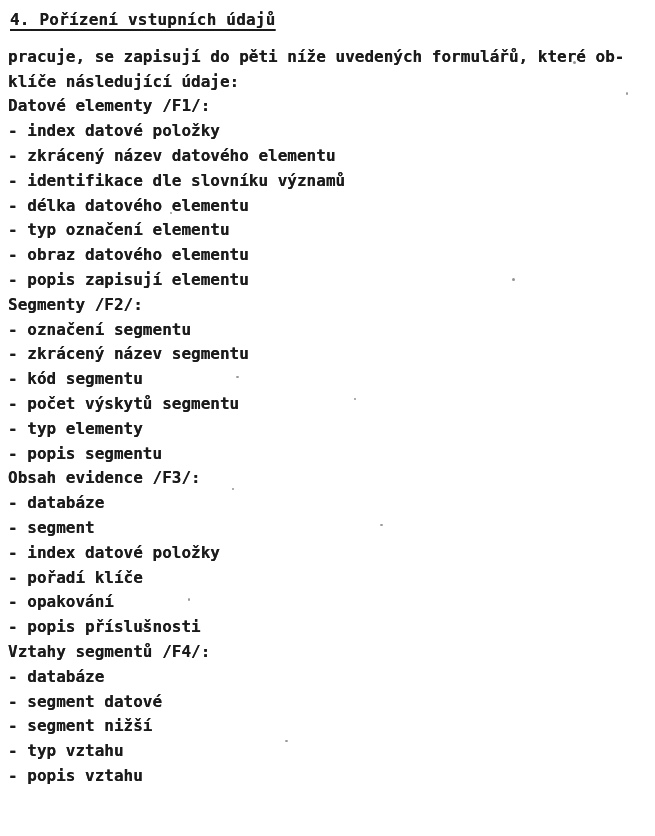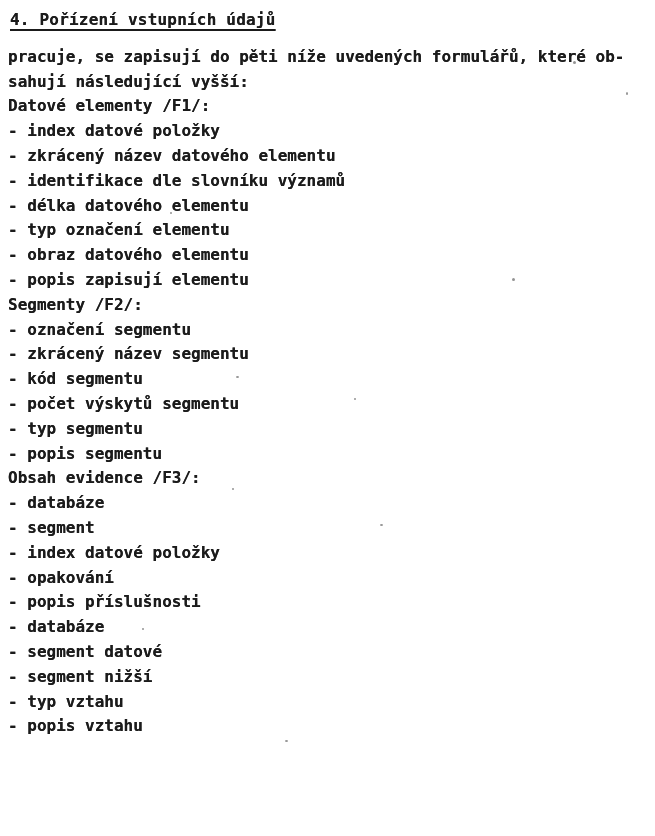--- a/index.html
+++ b/index.html
@@ -45,45 +45,47 @@
   }
 </style>
 </head>
 <body>
 
 <div class="page">
   <div class="heading">4. Pořízení vstupních údajů</div>
 
   <div class="intro" id="intro">
       <div class="line">pracuje, se zapisují do pěti níže uvedených formulářů, které ob-</div>
-      <div class="line">sahují následující vyšší:</div>
+      <div class="line">klíče následující údaje:</div>
     </div>
 
   <div class="lists" id="lists">
       <div class="line section-title">Datové elementy /F1/:</div>
       <div class="line item">- index datové položky</div>
       <div class="line item">- zkrácený název datového elementu</div>
       <div class="line item">- identifikace dle slovníku významů</div>
       <div class="line item">- délka datového elementu</div>
       <div class="line item">- typ označení elementu</div>
       <div class="line item">- obraz datového elementu</div>
       <div class="line item">- popis zapisují elementu</div>
       <div class="line section-title">Segmenty /F2/:</div>
       <div class="line item">- označení segmentu</div>
       <div class="line item">- zkrácený název segmentu</div>
       <div class="line item">- kód segmentu</div>
       <div class="line item">- počet výskytů segmentu</div>
-      <div class="line item">- typ segmentu</div>
+      <div class="line item">- typ elementy</div>
       <div class="line item">- popis segmentu</div>
       <div class="line section-title">Obsah evidence /F3/:</div>
       <div class="line item">- databáze</div>
       <div class="line item">- segment</div>
       <div class="line item">- index datové položky</div>
+      <div class="line item">- pořadí klíče</div>
       <div class="line item">- opakování</div>
       <div class="line item">- popis příslušnosti</div>
+      <div class="line section-title">Vztahy segmentů /F4/:</div>
       <div class="line item">- databáze</div>
       <div class="line item">- segment datové</div>
       <div class="line item">- segment nižší</div>
       <div class="line item">- typ vztahu</div>
       <div class="line item">- popis vztahu</div>
     </div>
 
   <div class="speck" style="left:573px;top:61px;width:3px;height:3px;"></div>
   <div class="speck" style="left:626px;top:92px;width:2px;height:3px;"></div>
   <div class="speck" style="left:208px;top:156px;width:3px;height:2px;"></div>

